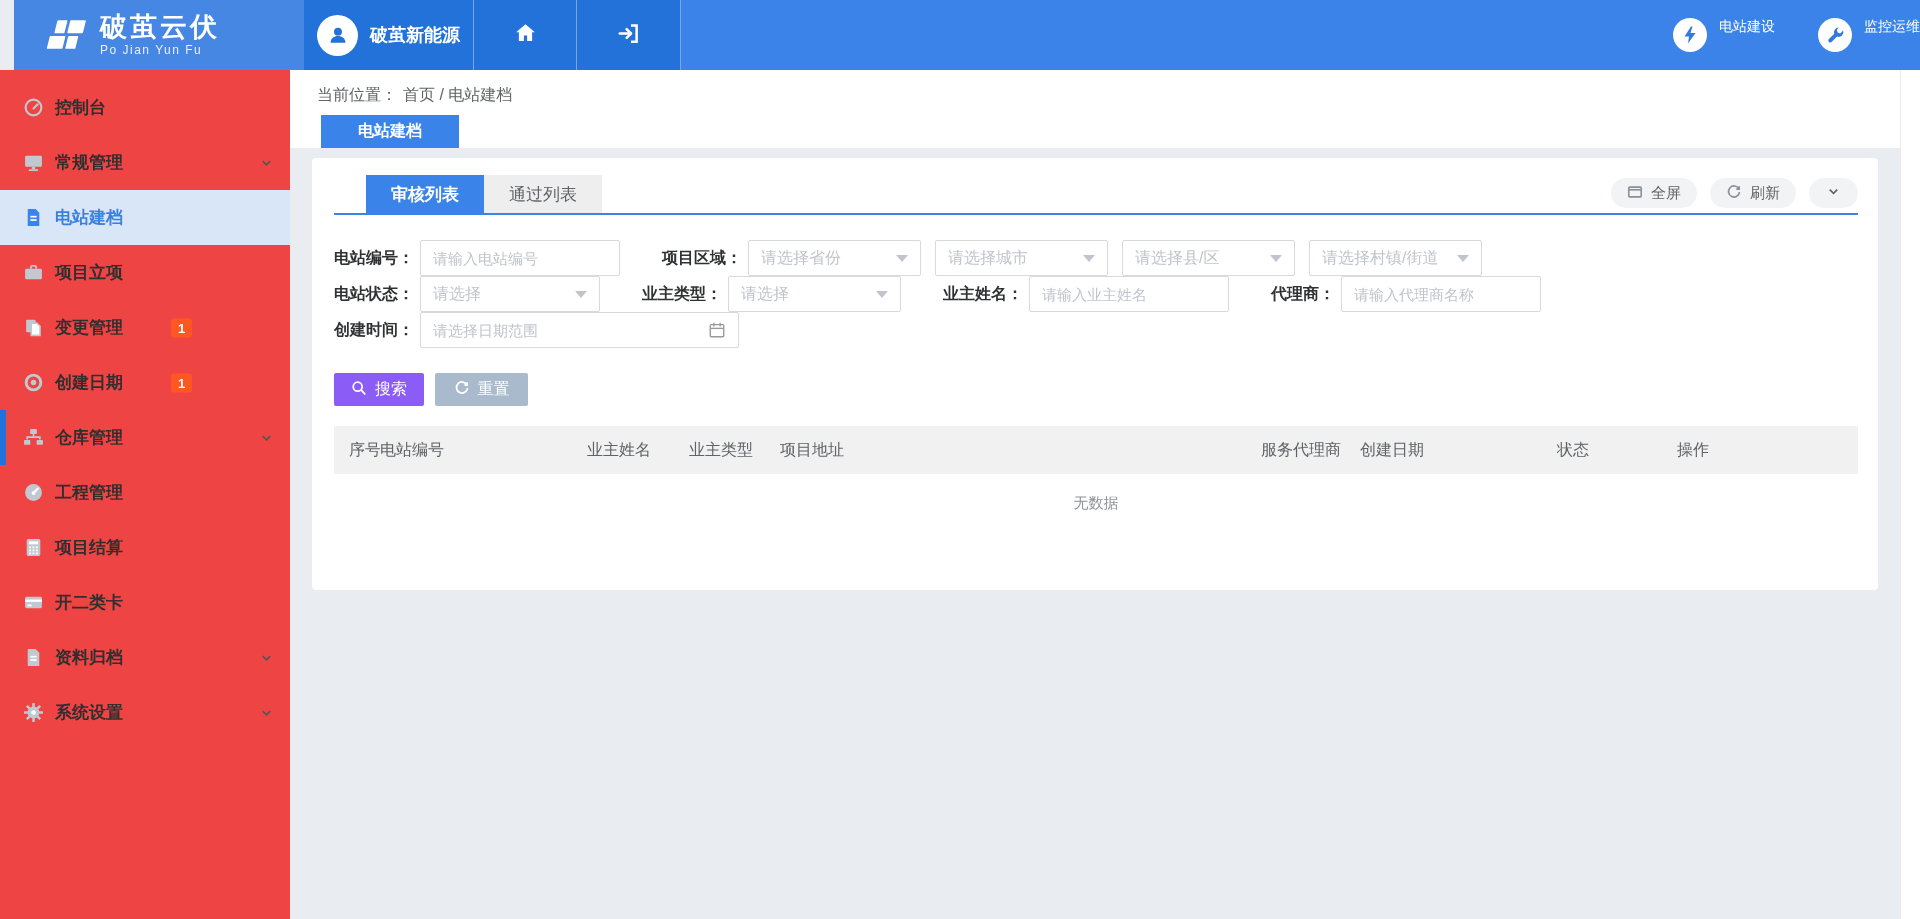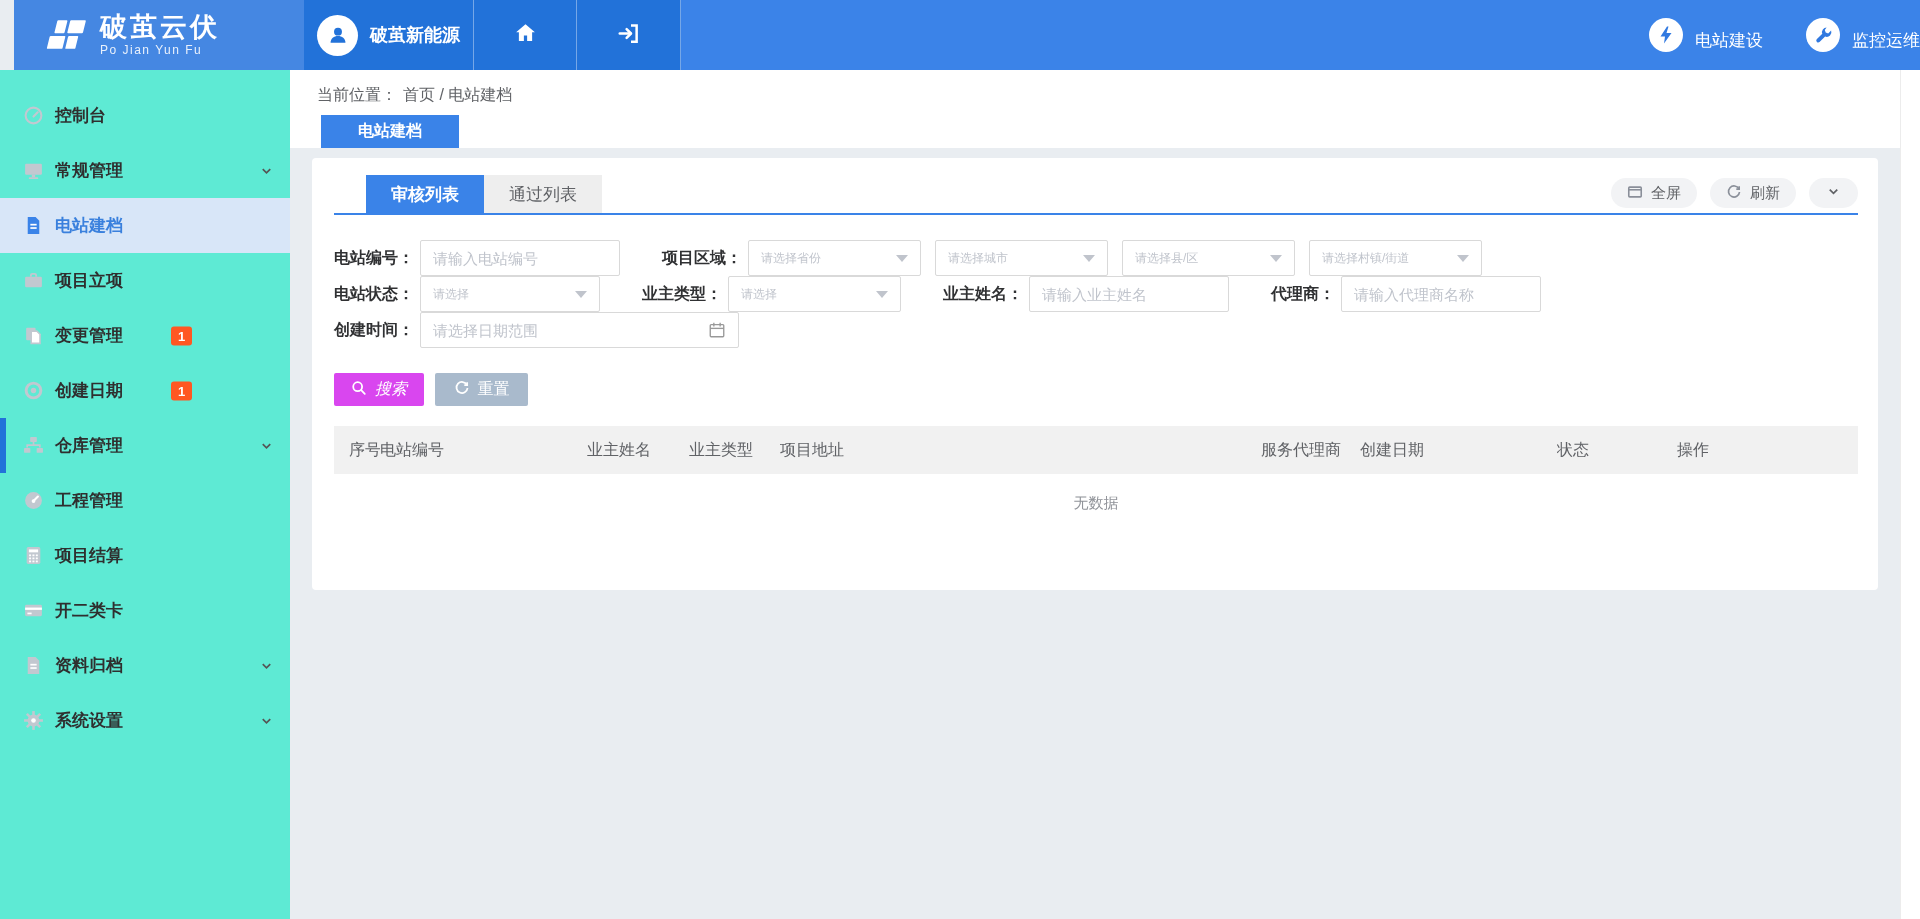--- a/index.html
+++ b/index.html
@@ -15,25 +15,25 @@
 
   .mid-sec { display:flex; background:#2272d9; color:#fff; }
   .seg { display:flex; align-items:center; justify-content:center; border-right:1px solid rgba(255,255,255,.38); cursor:pointer; }
   .seg-user { width:170px; gap:12px; }
   .avatar { width:41px; height:41px; border-radius:50%; background:#fff; display:flex; align-items:center; justify-content:center; }
   .company { font-size:18px; font-weight:bold; white-space:nowrap; }
   .seg-home { width:103px; }
   .seg-exit { width:104px; }
 
   .right-sec { flex:1; background:#3b83e8; display:flex; align-items:center; justify-content:flex-end; gap:43px; padding-right:14px; }
-  .module { display:flex; align-items:flex-end; gap:12px; color:#fff; font-size:17px; cursor:pointer; }
+  .module { display:flex; align-items:flex-start; gap:12px; color:#fff; font-size:14px; cursor:pointer; }
   .module-circle { width:34px; height:34px; border-radius:50%; background:#fff; display:flex; align-items:center; justify-content:center; }
 
   
-  .sidebar { position:absolute; top:70px; left:0; bottom:0; width:290px; background:#5eead4; padding-top:18px; }
+  .sidebar { position:absolute; top:70px; left:0; bottom:0; width:290px; background:#ef4444; padding-top:10px; }
   .side-item { position:relative; height:55px; display:flex; align-items:center; padding-left:22px; cursor:pointer; }
   .side-item .ico { width:22px; height:22px; margin-right:11px; display:flex; align-items:center; justify-content:center; }
   .side-item .lbl { font-size:17px; font-weight:bold; color:#2f2f2f; }
   .side-item.active { background:#d8e6f8; }
   .side-item.active .lbl { color:#3a80dd; }
   .side-item.barred::before { content:''; position:absolute; left:0; top:0; bottom:0; width:6px; background:#2272d9; }
   .badge { position:absolute; left:171px; top:50%; transform:translateY(-50%); background:#ff5722; color:#fff;
            font-size:13px; font-weight:bold; border-radius:3px; padding:3px 7px; line-height:1; }
   .side-chev { position:absolute; right:16px; top:50%; transform:translateY(-50%); display:flex; }
 
@@ -60,33 +60,33 @@
 
   .filters { padding-top:25px; }
   .frow { display:flex; align-items:center; }
   .field { display:flex; align-items:center; }
   .field + .field { margin-left:42px; }
   .flabel { font-size:16px; color:#303133; font-weight:600; margin-right:6px; white-space:nowrap; }
   .control { height:36px; border:1px solid #d9d9d9; border-radius:2px; background:#fff; }
   input.txt { width:200px; padding:0 12px; font-size:15px; color:#333; outline:none; }
   input.txt::placeholder { color:#c0c4cc; }
   .select { width:173px; display:flex; align-items:center; justify-content:space-between; padding:0 12px;
-            color:#c0c4cc; font-size:12px; cursor:pointer; }
+            color:#c0c4cc; font-size:16px; cursor:pointer; }
   .select.w180 { width:180px; }
   .caret { width:0; height:0; border-left:6px solid transparent; border-right:6px solid transparent;
            border-top:7px solid #c0c4cc; }
   .sel-gap { margin-left:14px; }
   .date-wrap { position:relative; display:flex; }
   input.date { width:319px; padding-right:44px; }
   .cal-ico { position:absolute; right:13px; top:50%; transform:translateY(-50%); display:flex; }
 
   .btn-row { margin:25px 0 20px; display:flex; }
   .btn { height:33px; border:none; border-radius:2px; color:#fff; font-size:16px; cursor:pointer;
          display:inline-flex; align-items:center; justify-content:center; gap:8px; }
-  .btn.search { width:90px; background:#d946ef;font-style:italic; }
+  .btn.search { width:90px; background:#8b5cf6; }
   .btn.reset  { width:93px; background:#a9bacc; margin-left:11px; }
 
   table.grid { border-collapse:collapse; width:1524px; table-layout:fixed; }
   .grid thead tr { background:#f1f1f1; height:48px; }
   .grid th { font-size:16px; font-weight:normal; color:#606266; text-align:left; padding:0; white-space:nowrap; overflow:hidden; }
   .grid th:first-child { padding-left:15px; }
   .grid td.empty { text-align:center; color:#909399; font-size:15px; height:58px; }
 
   .scroll-track { position:absolute; right:0; top:70px; width:20px; height:849px; background:#fff; border-left:1px solid #ececec; }
 </style>

